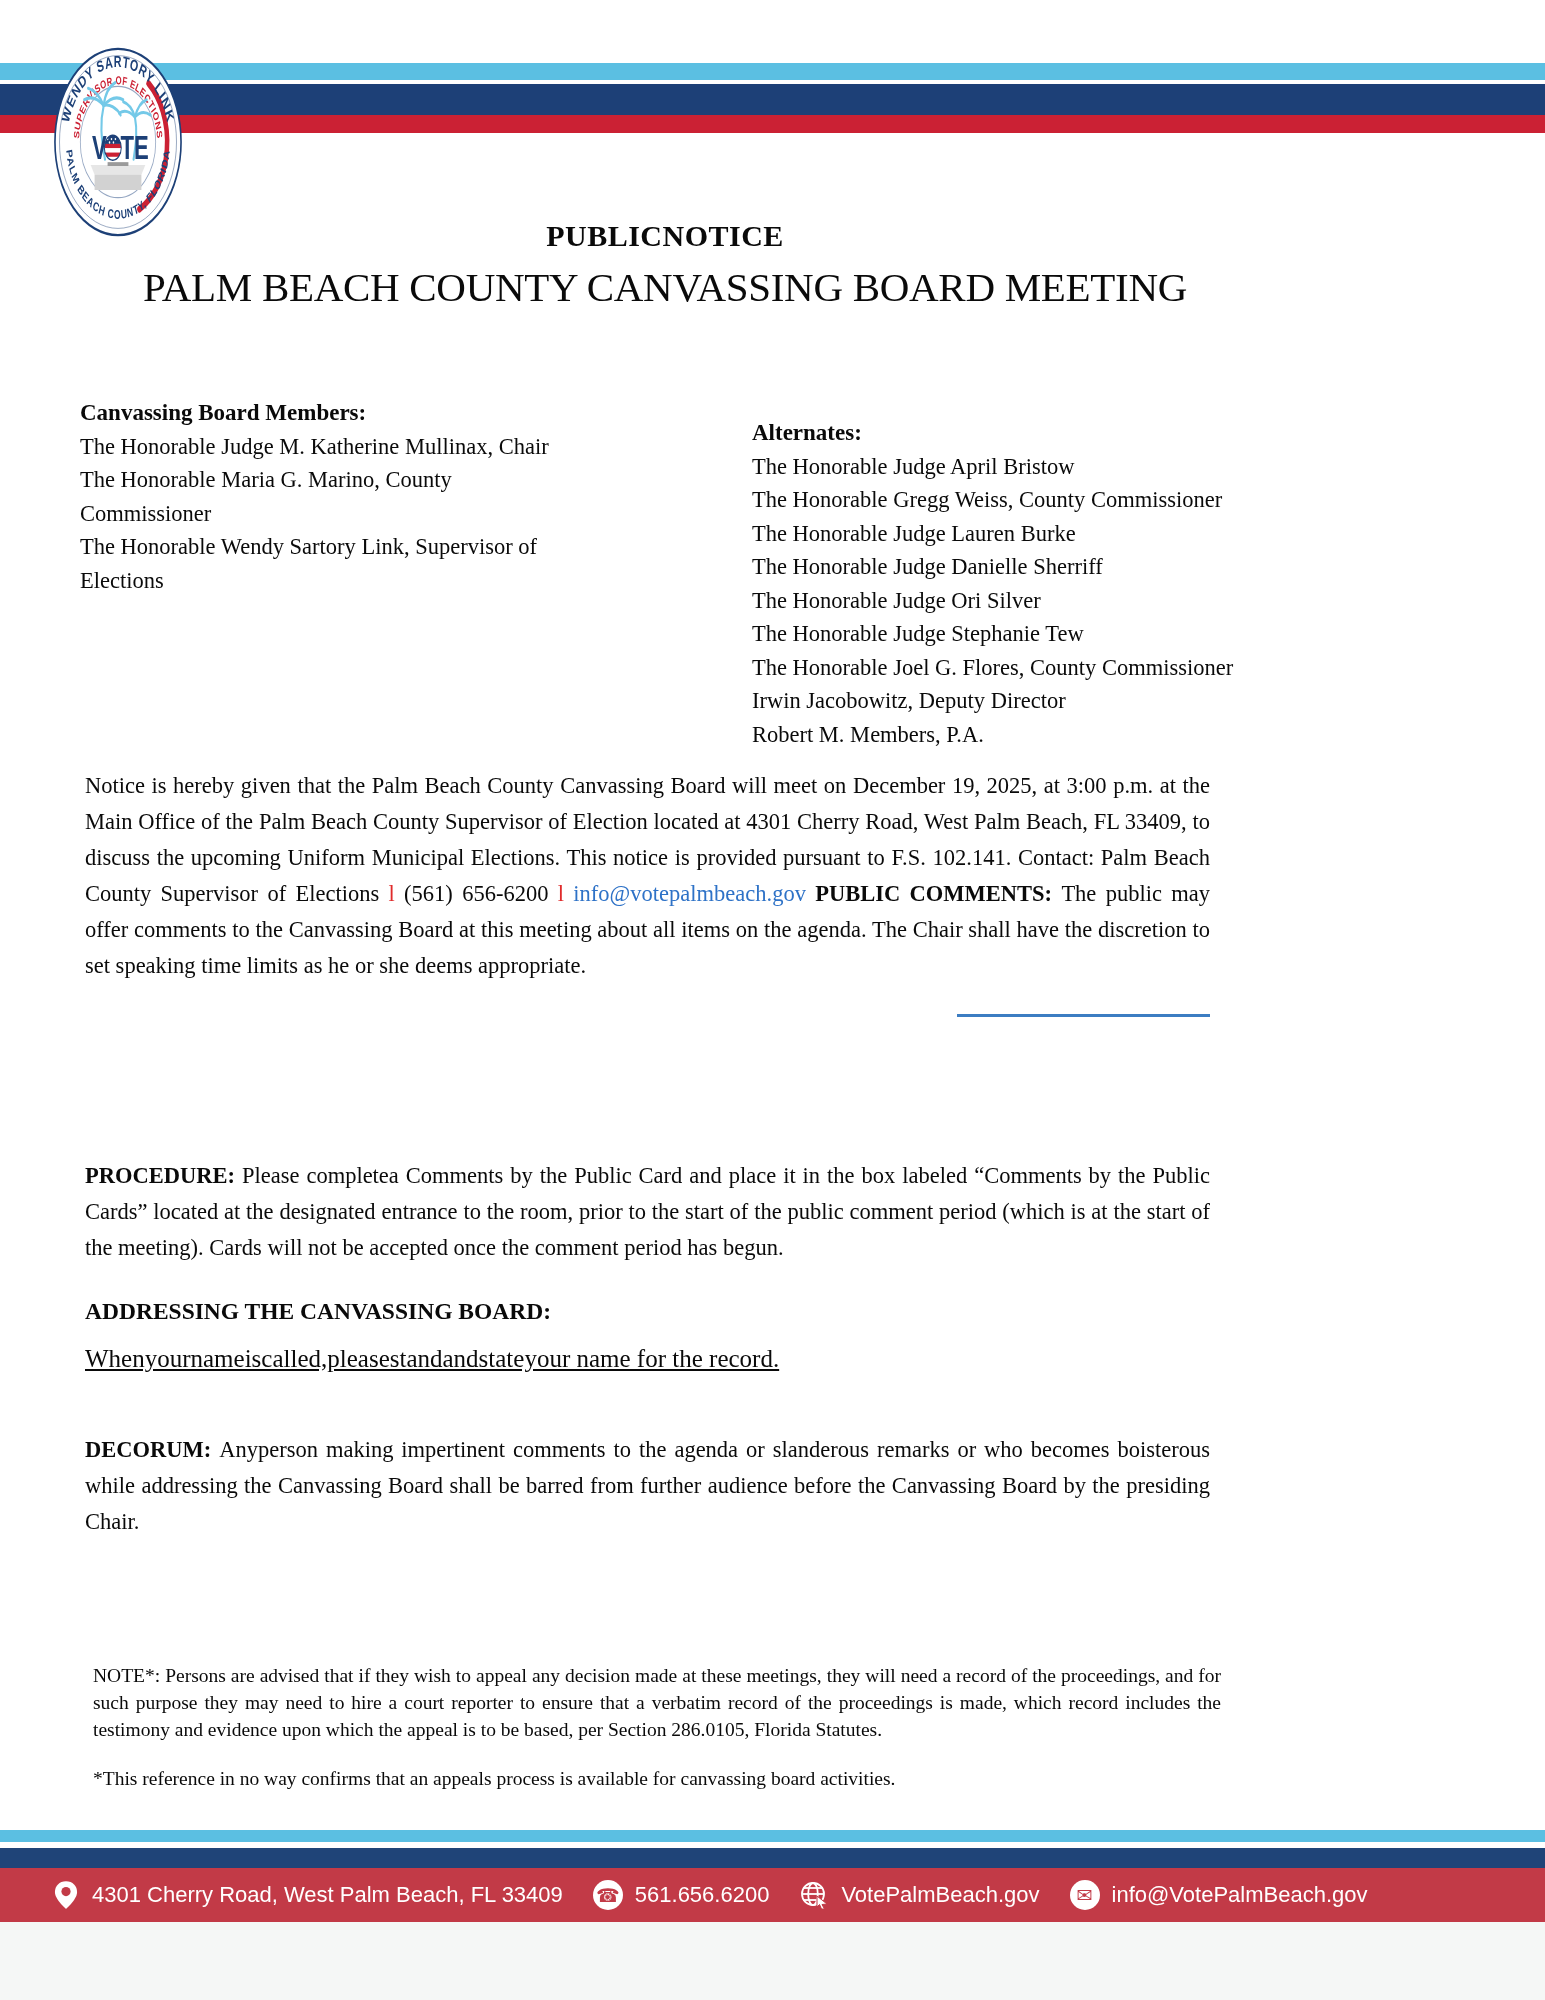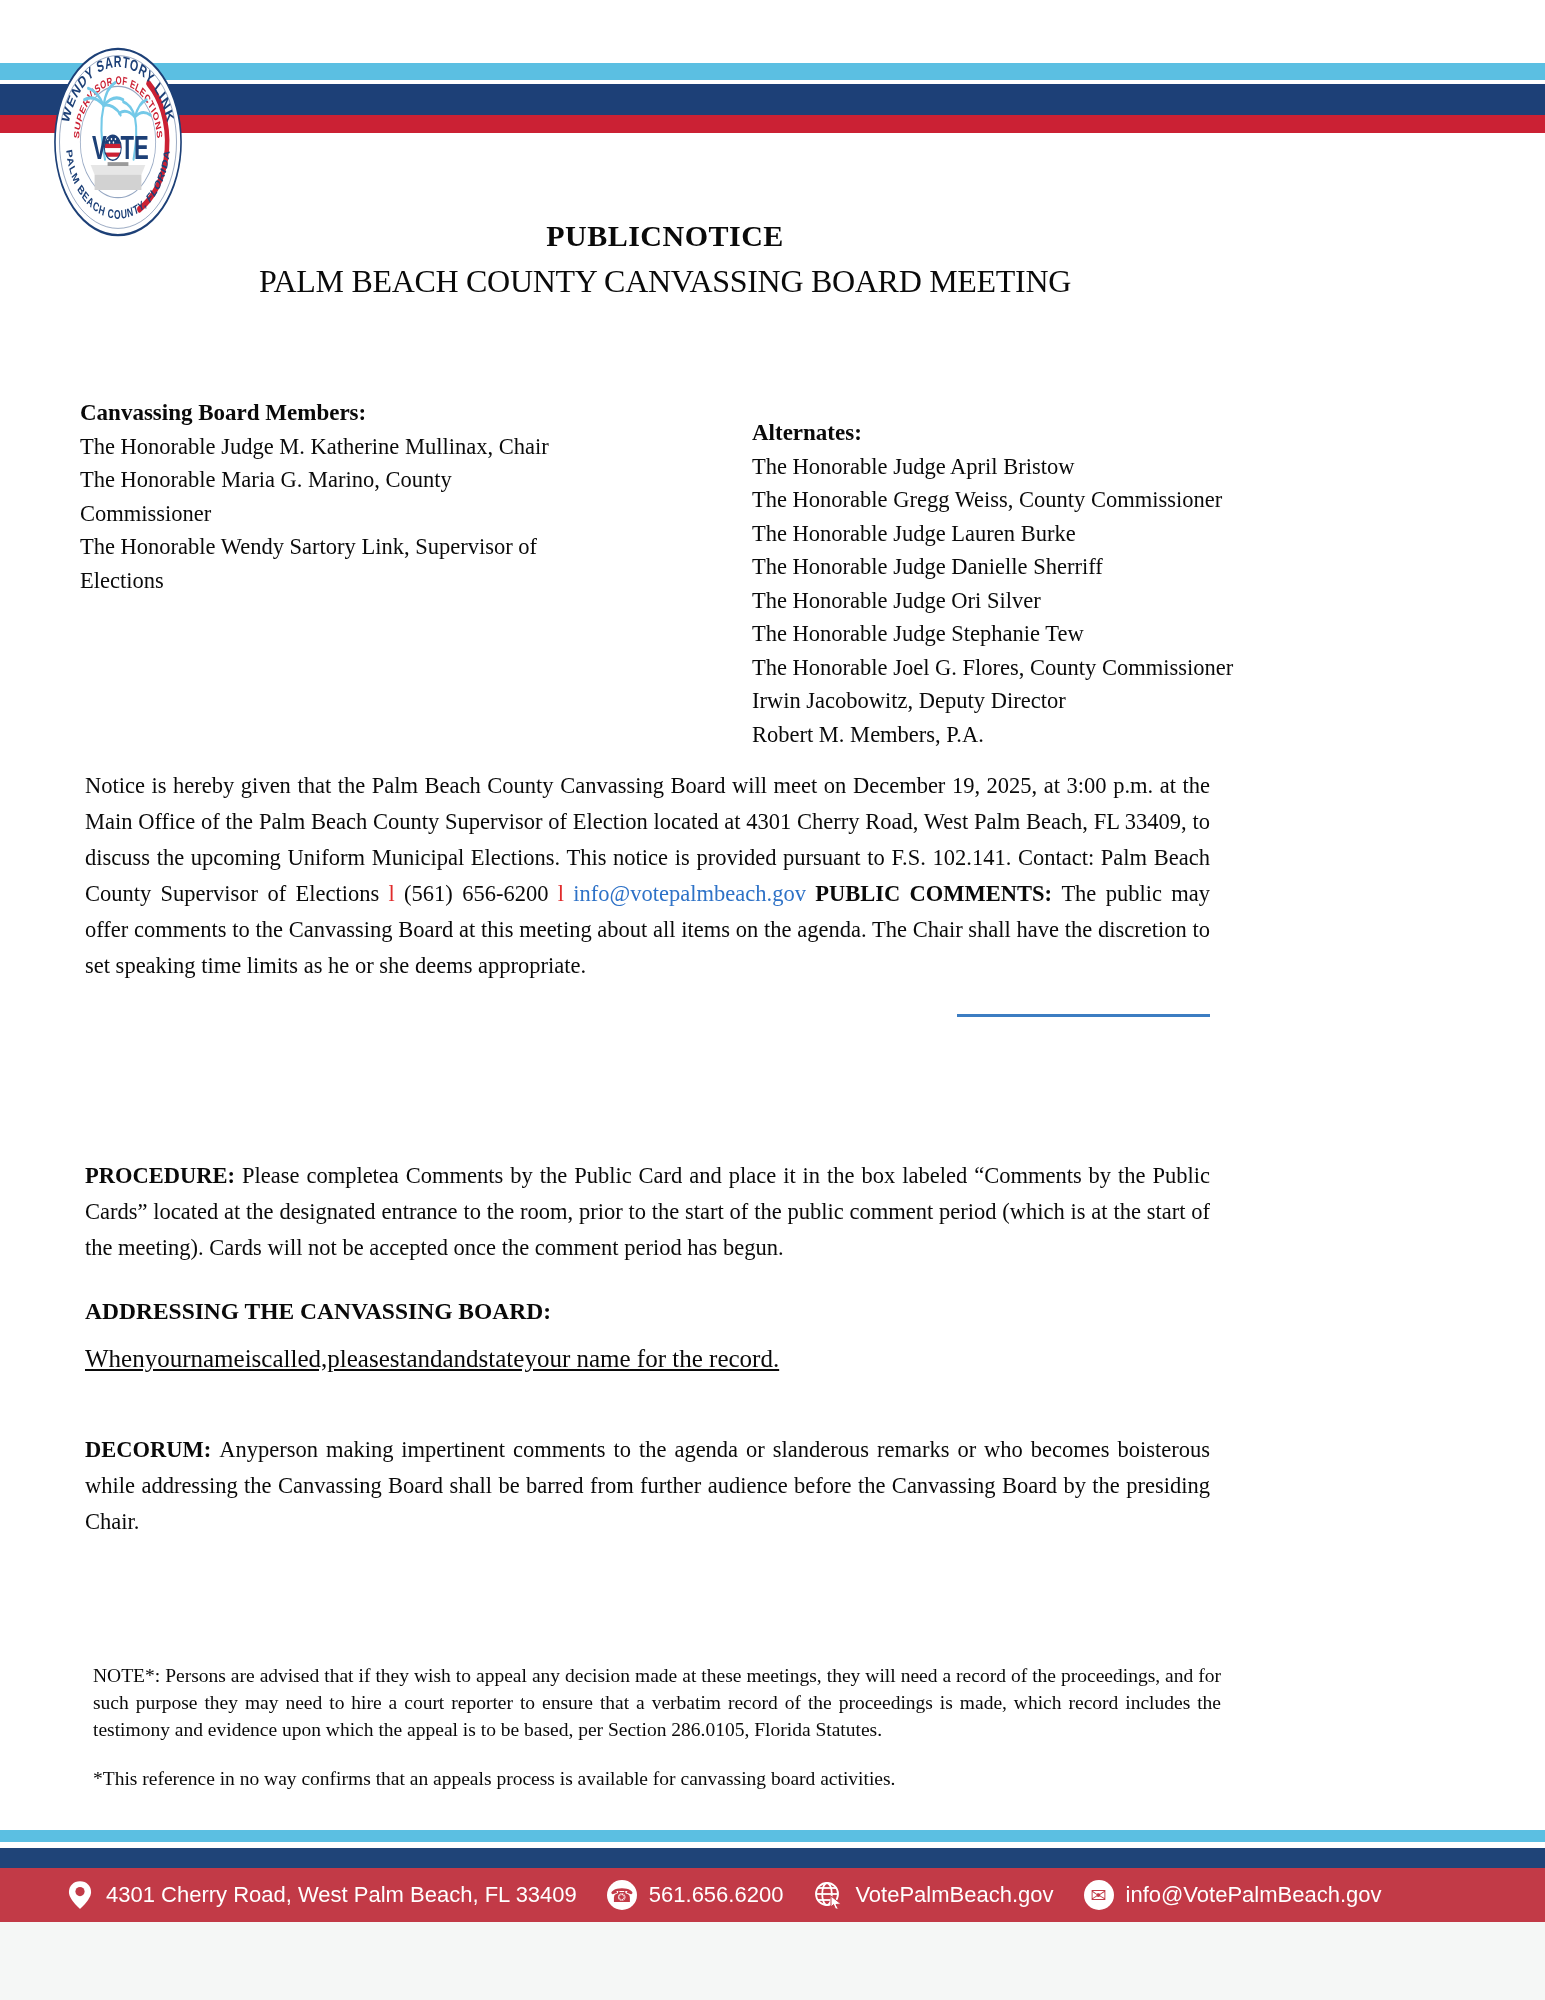--- a/index.html
+++ b/index.html
@@ -11,21 +11,21 @@
   
   .stripe{position:absolute;left:0;width:100%;}
   .stripe.lb-top{top:63px;height:17px;background:#5bbfe2;}
   .stripe.nb-top{top:84px;height:31px;background:#1d4077;}
   .stripe.rd-top{top:115px;height:18px;background:#cb2134;}
   
   .logo{position:absolute;left:53px;top:46px;width:130px;height:192px;}
   
   .titles{position:absolute;left:85px;top:208px;width:1160px;text-align:center;}
   .title1{font-size:30px;font-weight:bold;letter-spacing:.5px;margin-top:11px;}
-  .title2{font-size:32px;margin-top:10px;letter-spacing:-0.3px;}
+  .title2{font-size:41px;margin-top:10px;letter-spacing:-0.3px;}
   
   .columns{position:absolute;left:80px;top:396px;width:1180px;display:flex;font-family:Liberation Serif, serif;}
   .col-left{width:492px;}
   .col-right{margin-left:180px;flex:1;margin-top:20px;}
   .col-heading{font-weight:bold;font-size:23px;line-height:33.5px;}
   .col-line{font-size:22.5px;line-height:33.5px;}
   .col-right .col-line{white-space:nowrap;}
   
   .para{position:absolute;left:85px;width:1125px;font-size:22.5px;line-height:36px;text-align:justify;}
   .para.notice{top:768px;}
@@ -38,21 +38,21 @@
   .addressing .head{font-weight:bold;font-size:23.5px;line-height:34px;}
   .addressing .body{font-size:25px;line-height:34px;margin-top:14px;text-decoration:underline;}
   .para.decorum{top:1432px;}
   .note{position:absolute;left:85px;top:1662px;width:1128px;font-size:19.5px;line-height:27px;text-align:justify;margin-left:8px;}
   .note .t2{margin-top:22px;text-align:left;}
   
   .stripe.lb-bot{top:1830px;height:12px;background:#5bbfe2;}
   .stripe.nb-bot{top:1848px;height:20px;background:#1f4478;}
   .footer-bar{
     position:absolute;left:0;top:1868px;width:100%;height:54px;background:#c23a47;
-    display:flex;align-items:center;padding-left:66px;box-sizing:border-box;
+    display:flex;align-items:center;padding-left:52px;box-sizing:border-box;
     font-family:"Liberation Sans", sans-serif;color:#ffffff;font-size:22px;
   }
   .footer-item{display:flex;align-items:center;margin-right:30px;}
   .footer-item .ic{margin-right:12px;display:flex;align-items:center;}
   .disc{width:30px;height:30px;border-radius:50%;background:#ffffff;color:#c23a47;
         display:flex;align-items:center;justify-content:center;font-size:19px;
         font-family:"DejaVu Sans", sans-serif;}
   .below-footer{position:absolute;left:0;top:1922px;width:100%;height:78px;background:#f5f7f6;}
 </style>
 </head>

